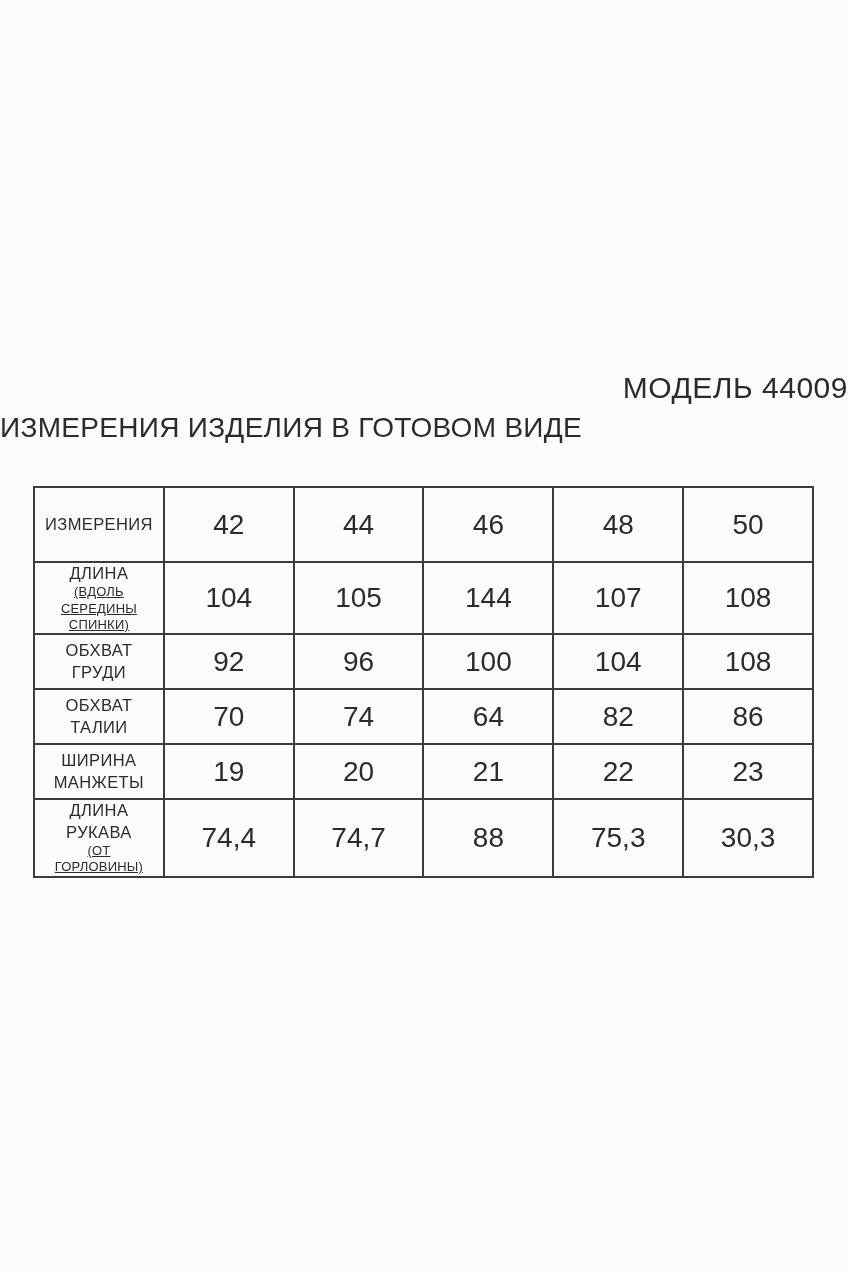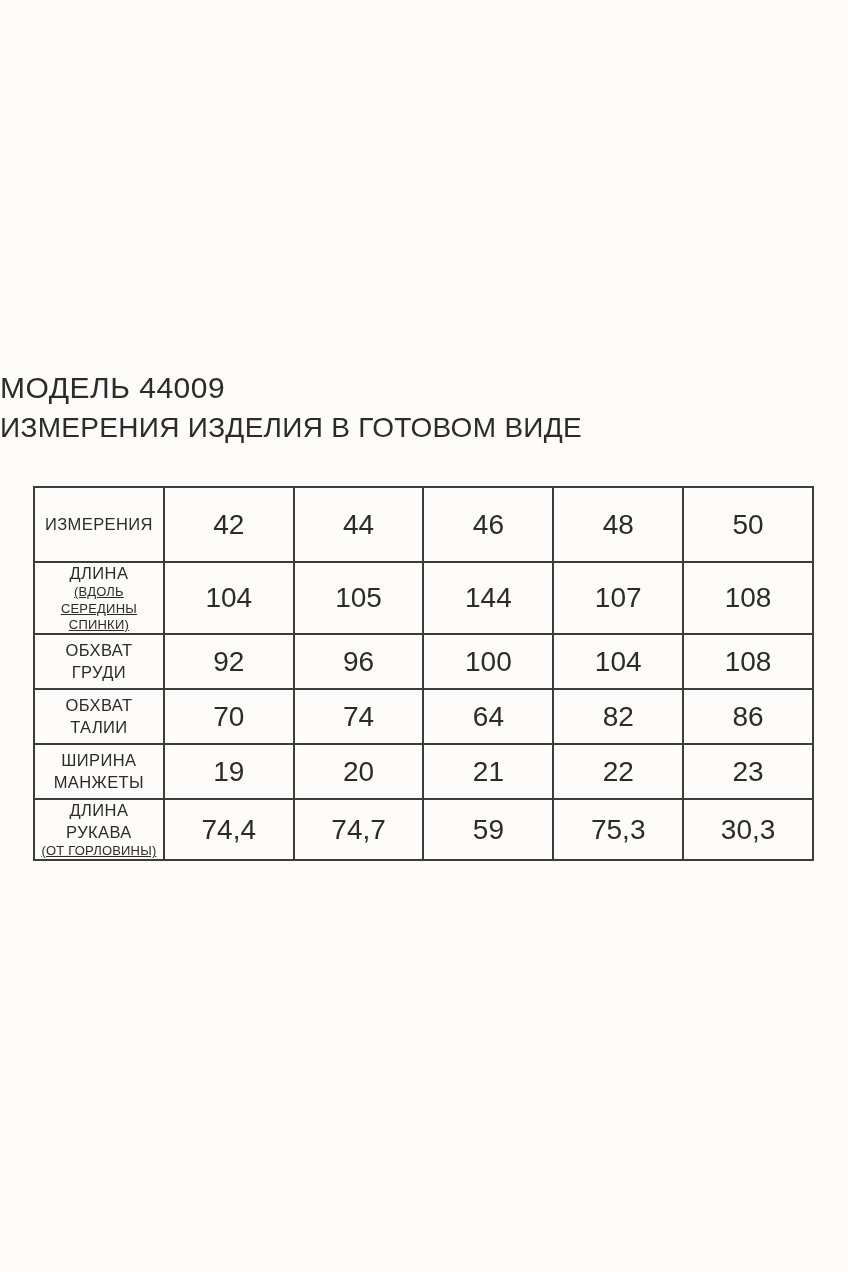--- a/index.html
+++ b/index.html
@@ -6,36 +6,36 @@
   body {
     width: 848px; height: 1272px;
     background: #fdfcfb;
     font-family: "Liberation Sans", "DejaVu Sans", sans-serif;
     color: #2b2b2b;
   }
   .page { position: relative; width: 848px; height: 1272px; overflow: hidden; }
 
   .title {
     position: absolute; top: 371px; left: 0; width: 100%;
-    text-align: left; font-size: 30px; font-weight: 500;
+    text-align: right; font-size: 30px; font-weight: 500;
     letter-spacing: 0.5px; line-height: 34px;
   }
   .subtitle {
     position: absolute; top: 412px; left: 0; width: 100%;
     text-align: left; font-size: 28px; font-weight: 500;
     letter-spacing: 0.3px; line-height: 32px;
   }
 
   table.size-table {
     position: absolute; top: 486px; left: 33px; width: 781px;
     border-collapse: collapse; table-layout: fixed;
   }
   .size-table th, .size-table td {
     border: 2px solid #3c3c3c;
-    padding: 0 2px;
+    padding: 0 10px;
     vertical-align: middle;
     text-align: center;
     overflow: hidden;
   }
   .size-table th { font-weight: 400; }
   tr.header-row { height: 75px; }
   tr.data-row   { height: 55px; }
 
   .label-main {
     font-size: 16.5px; letter-spacing: 0.4px; line-height: 1.3;
@@ -108,19 +108,19 @@
           <td class="value">22</td>
           <td class="value">23</td>
         </tr>
         <tr class="data-row">
           <th>
             <div class="label-main">ДЛИНА РУКАВА</div>
             <div class="label-sub">(ОТ ГОРЛОВИНЫ)</div>
           </th>
           <td class="value">74,4</td>
           <td class="value">74,7</td>
-          <td class="value">59</td>
+          <td class="value">88</td>
           <td class="value">75,3</td>
           <td class="value">30,3</td>
         </tr>
       </tbody>
   </table>
 </div>
 
 </body></html>

